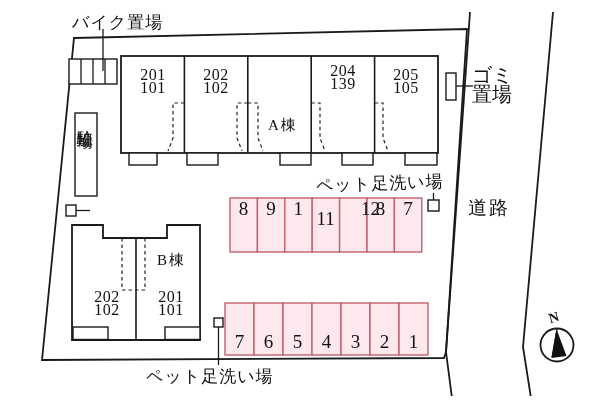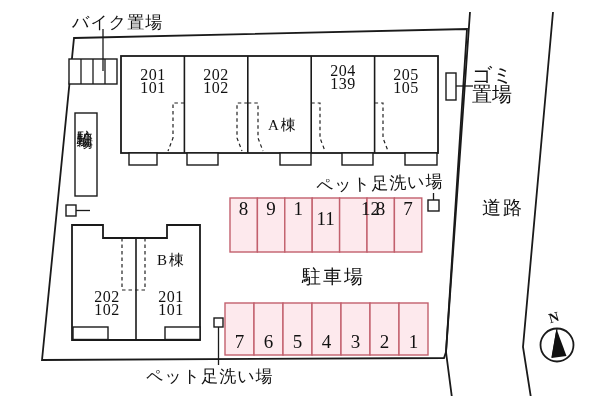--- a/index.html
+++ b/index.html
@@ -115,23 +115,22 @@
     <span>置場</span>
   </div>
 
   <div class="lbl vert" style="left:77px;top:117px;width:18px;height:76px;font-size:16px;">駐輪場</div>
 
 
   <div class="lbl" style="left:316px;top:172px;font-size:17px;letter-spacing:1px;transform:rotate(-2deg);">ペット足洗い場</div>
 
   <div class="lbl" style="left:146px;top:365px;font-size:17px;letter-spacing:1px;">ペット足洗い場</div>
 
-  <div class="lbl big-label" style="left:302px;top:264px;">駐車場</div>
 
-  <div class="lbl big-label" style="left:482px;top:195px;">道路</div>
+  <div class="lbl big-label" style="left:468px;top:195px;">道路</div>
 
   <div class="lbl north-n" style="left:549px;top:310px;">N</div>
 
   <div class="lbl bldg-name" style="left:268px;top:116px;">A棟</div>
 
   <div class="lbl unit-num" style="left:133px;top:68px;width:40px;">
     <span>201</span>
     <span>101</span>
   </div>
   <div class="lbl unit-num" style="left:196px;top:68px;width:40px;">

